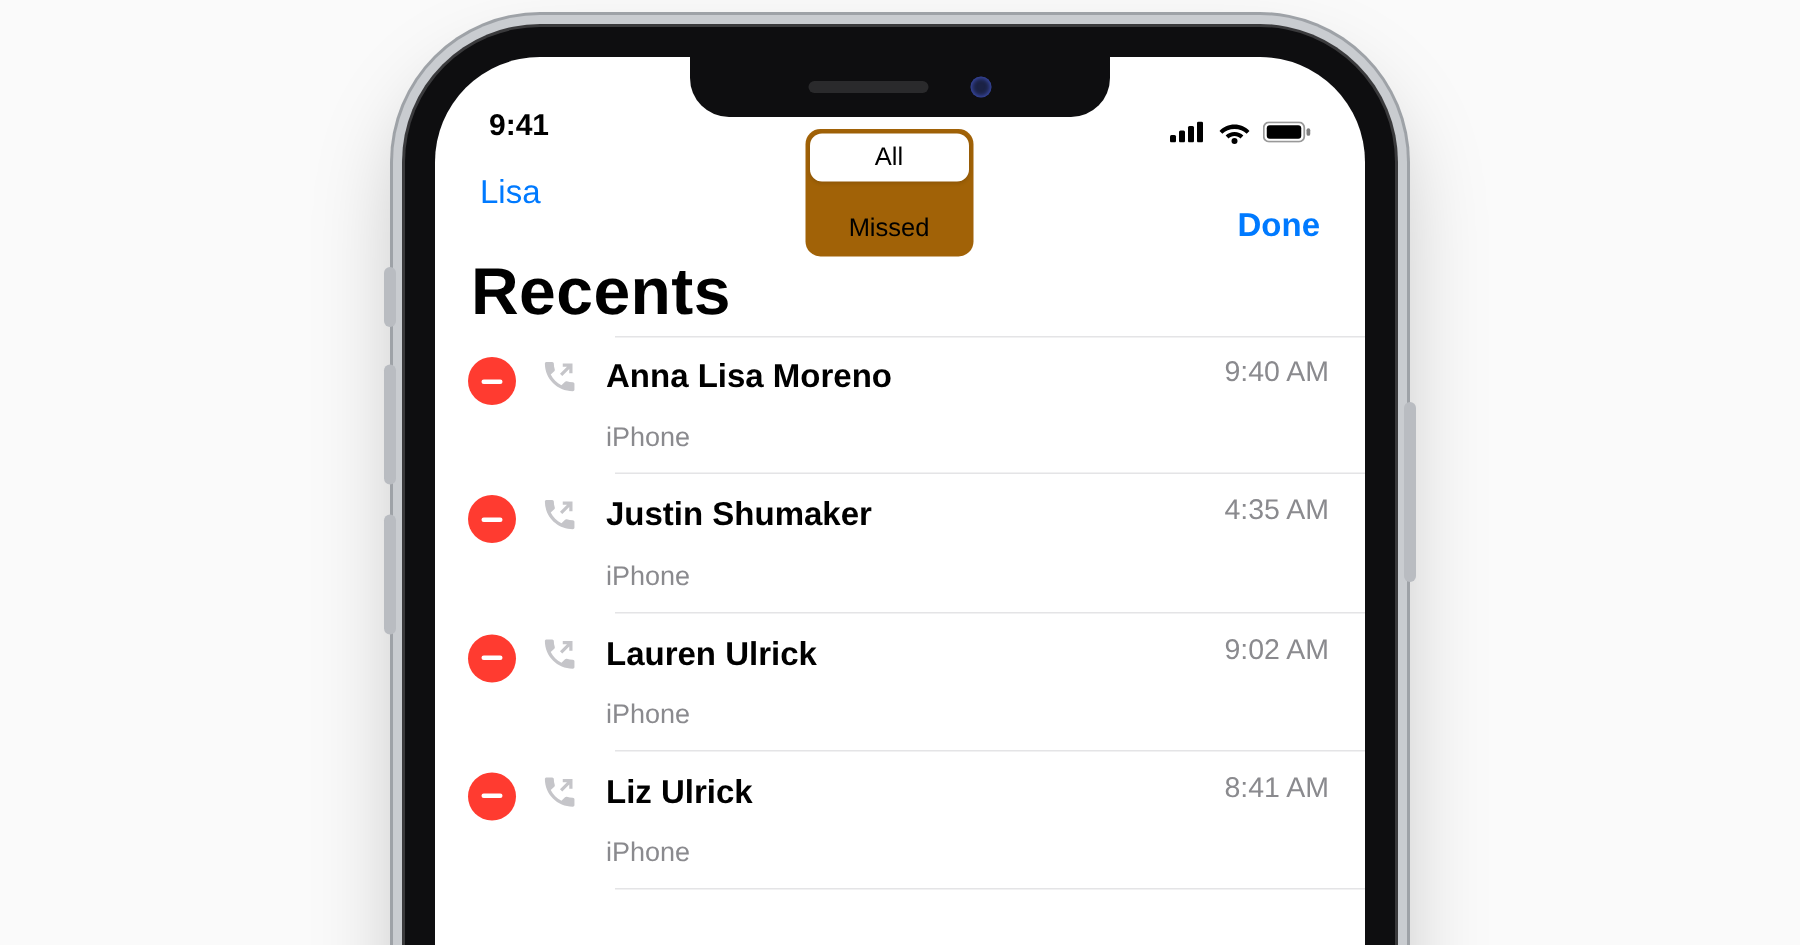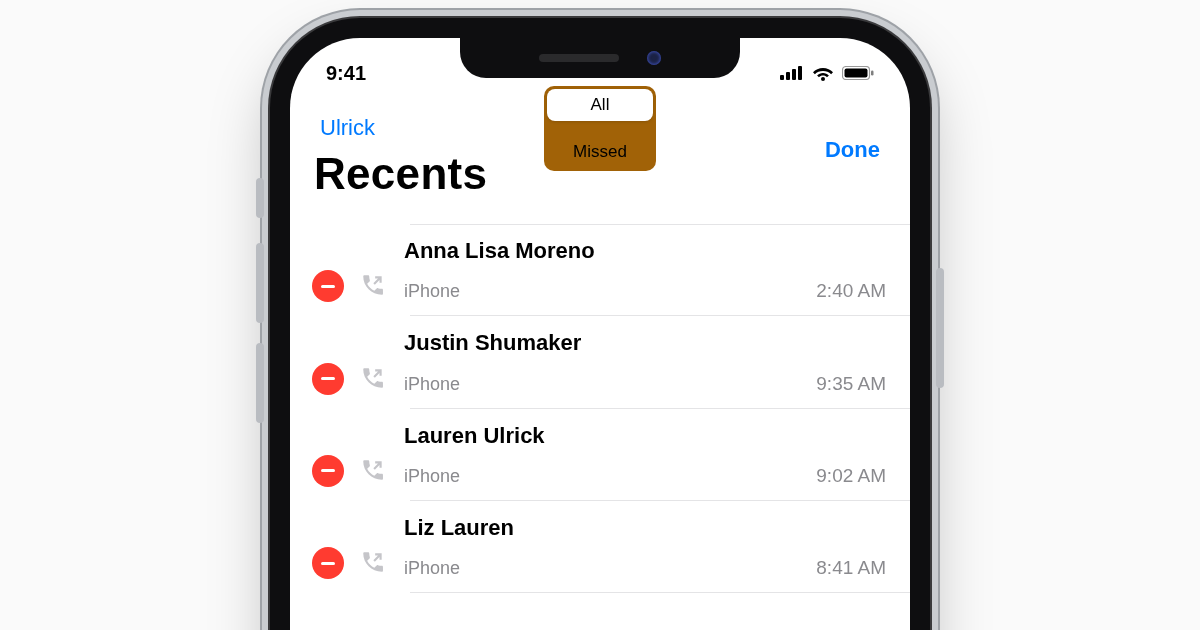--- a/index.html
+++ b/index.html
@@ -59,21 +59,21 @@
   .camera  { width:14px; height:14px; border-radius:50%; background:#1b2245;
              box-shadow: inset 0 0 3px 1px #3a4aa8; }
 
   
   .status-bar {
     position: absolute;
     top: 0; left: 0; right: 0;
     height: 58px;
     display: flex;
     justify-content: space-between;
-    align-items: center;
+    align-items: flex-end;
     padding: 12px 36px 0;
     box-sizing: border-box;
     z-index: 40;
     font-weight: 600;
     font-size: 20px;
     color: #000;
   }
   .status-right { display:flex; align-items:center; gap:8px; }
   .status-right svg { display:block; }
 
@@ -116,35 +116,35 @@
     cursor:pointer;
   }
   .seg button.active {
     background:#fff;
     box-shadow:0 1px 3px rgba(0,0,0,.15);
   }
 
   
   .large-title {
     position:absolute;
-    top:111px; left:24px;
+    top:132px; left:24px;
     font-size:44px;
     font-weight:700;
     letter-spacing:.3px;
     color:#000;
   }
 
   
   .list {
     position:absolute;
     top:186px; left:0; right:0;
   }
   .row {
     display:flex;
-    align-items:flex-end;
+    align-items:flex-start;
     padding: 14px 24px 14px 22px;
     gap:16px;
     position:relative;
   }
   .row::after{
     content:"";
     position:absolute;
     left:120px; right:0; bottom:0;
     height:1px;
     background:#e4e4e6;
@@ -217,21 +217,21 @@
 
         <svg width="32" height="14" viewBox="0 0 32 14">
           <rect x="0.5" y="0.5" width="27" height="13" rx="3.5" fill="none" stroke="#000" stroke-width="1.2" opacity="0.4"></rect>
           <rect x="2.5" y="2.5" width="23" height="9" rx="2" fill="#000"></rect>
           <rect x="29" y="4.5" width="2.5" height="5" rx="1.25" fill="#000" opacity="0.5"></rect>
         </svg>
       </div>
     </div>
 
     <div class="navbar">
-      <button class="nav-link">Ulrick</button>
+      <button class="nav-link">Lisa</button>
 
       <div class="seg">
         <button class="active">All</button>
         <button>Missed</button>
       </div>
 
       <button class="nav-link done">Done</button>
     </div>
 
     <div class="large-title">Recents</div>
@@ -243,36 +243,36 @@
         <span class="call-icon">
           <svg width="26" height="26" viewBox="0 0 24 24" fill="currentColor">
             <path d="M6.6 10.8c1.4 2.8 3.8 5.1 6.6 6.6l2.2-2.2c.3-.3.7-.4 1.1-.3 1.2.4 2.4.6 3.7.6.6 0 1 .5 1 1V20c0 .6-.5 1-1 1C10.6 21 3 13.4 3 4c0-.6.5-1 1-1h3.5c.6 0 1 .5 1 1 0 1.3.2 2.5.6 3.7.1.4 0 .8-.3 1.1L6.6 10.8z"></path>
             <path d="M14 4h6v6h-2V7.4l-4.3 4.3-1.4-1.4L16.6 6H14V4z"></path>
           </svg>
         </span>
         <div class="caller">
           <div class="name">Anna Lisa Moreno</div>
           <div class="sub">iPhone</div>
         </div>
-        <div class="time">2:40 AM</div>
+        <div class="time">9:40 AM</div>
       </div>
 
       <div class="row">
         <button class="delete-btn"></button>
         <span class="call-icon">
           <svg width="26" height="26" viewBox="0 0 24 24" fill="currentColor">
             <path d="M6.6 10.8c1.4 2.8 3.8 5.1 6.6 6.6l2.2-2.2c.3-.3.7-.4 1.1-.3 1.2.4 2.4.6 3.7.6.6 0 1 .5 1 1V20c0 .6-.5 1-1 1C10.6 21 3 13.4 3 4c0-.6.5-1 1-1h3.5c.6 0 1 .5 1 1 0 1.3.2 2.5.6 3.7.1.4 0 .8-.3 1.1L6.6 10.8z"></path>
             <path d="M14 4h6v6h-2V7.4l-4.3 4.3-1.4-1.4L16.6 6H14V4z"></path>
           </svg>
         </span>
         <div class="caller">
           <div class="name">Justin Shumaker</div>
           <div class="sub">iPhone</div>
         </div>
-        <div class="time">9:35 AM</div>
+        <div class="time">4:35 AM</div>
       </div>
 
       <div class="row">
         <button class="delete-btn"></button>
         <span class="call-icon">
           <svg width="26" height="26" viewBox="0 0 24 24" fill="currentColor">
             <path d="M6.6 10.8c1.4 2.8 3.8 5.1 6.6 6.6l2.2-2.2c.3-.3.7-.4 1.1-.3 1.2.4 2.4.6 3.7.6.6 0 1 .5 1 1V20c0 .6-.5 1-1 1C10.6 21 3 13.4 3 4c0-.6.5-1 1-1h3.5c.6 0 1 .5 1 1 0 1.3.2 2.5.6 3.7.1.4 0 .8-.3 1.1L6.6 10.8z"></path>
             <path d="M14 4h6v6h-2V7.4l-4.3 4.3-1.4-1.4L16.6 6H14V4z"></path>
           </svg>
         </span>
@@ -285,21 +285,21 @@
 
       <div class="row">
         <button class="delete-btn"></button>
         <span class="call-icon">
           <svg width="26" height="26" viewBox="0 0 24 24" fill="currentColor">
             <path d="M6.6 10.8c1.4 2.8 3.8 5.1 6.6 6.6l2.2-2.2c.3-.3.7-.4 1.1-.3 1.2.4 2.4.6 3.7.6.6 0 1 .5 1 1V20c0 .6-.5 1-1 1C10.6 21 3 13.4 3 4c0-.6.5-1 1-1h3.5c.6 0 1 .5 1 1 0 1.3.2 2.5.6 3.7.1.4 0 .8-.3 1.1L6.6 10.8z"></path>
             <path d="M14 4h6v6h-2V7.4l-4.3 4.3-1.4-1.4L16.6 6H14V4z"></path>
           </svg>
         </span>
         <div class="caller">
-          <div class="name">Liz Lauren</div>
+          <div class="name">Liz Ulrick</div>
           <div class="sub">iPhone</div>
         </div>
         <div class="time">8:41 AM</div>
       </div>
 
     </div>
 
   </div>
 </div>
 

